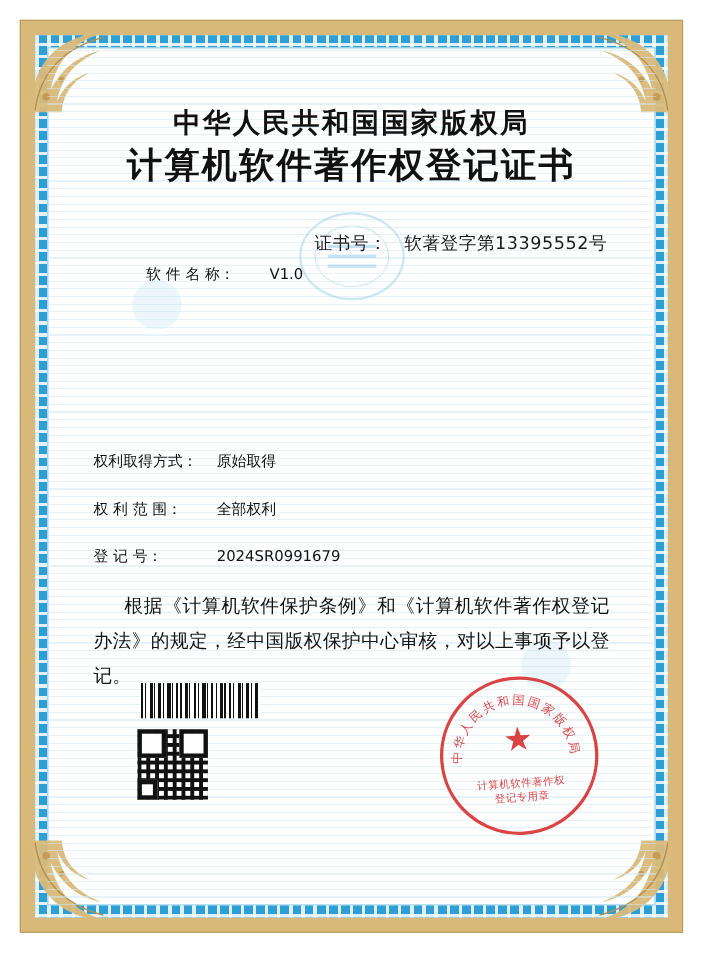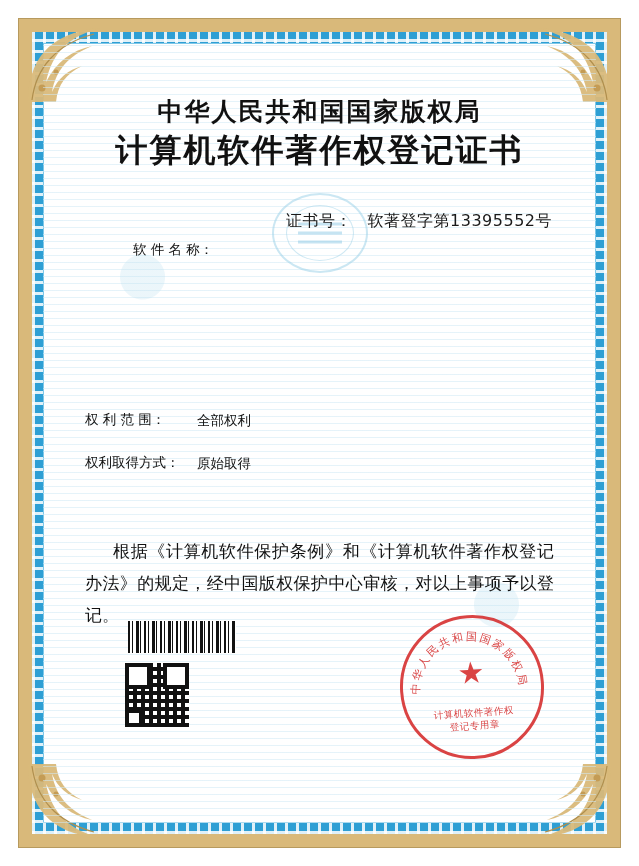--- a/index.html
+++ b/index.html
@@ -363,32 +363,37 @@
 
     <div class="cert-no">
       <span class="label">证书号：</span>
       <span class="value">软著登字第13395552号</span>
     </div>
 
     <div class="fields">
       <div class="field-row">
         <div class="field-label">软 件 名 称：</div>
         <div class="field-value">
+          <span class="sub">V1.0</span>
         </div>
       </div>
     </div>
 
     <div class="fields-lower">
+      <div class="field-row">
+        <div class="field-label">权利取得方式：</div>
+        <div class="field-value">原始取得</div>
+      </div>
       <div class="field-row">
         <div class="field-label">权 利 范 围：</div>
         <div class="field-value">全部权利</div>
       </div>
       <div class="field-row">
-        <div class="field-label">权利取得方式：</div>
-        <div class="field-value">原始取得</div>
+        <div class="field-label">登 记 号：</div>
+        <div class="field-value">2024SR0991679</div>
       </div>
     </div>
 
     <div class="statement">根据《计算机软件保护条例》和《计算机软件著作权登记办法》的规定，经中国版权保护中心审核，对以上事项予以登记。</div>
 
     <div class="barcode"></div>
     <div class="qr"></div>
     <div class="qr-b"></div>
 
     <div class="seal">

